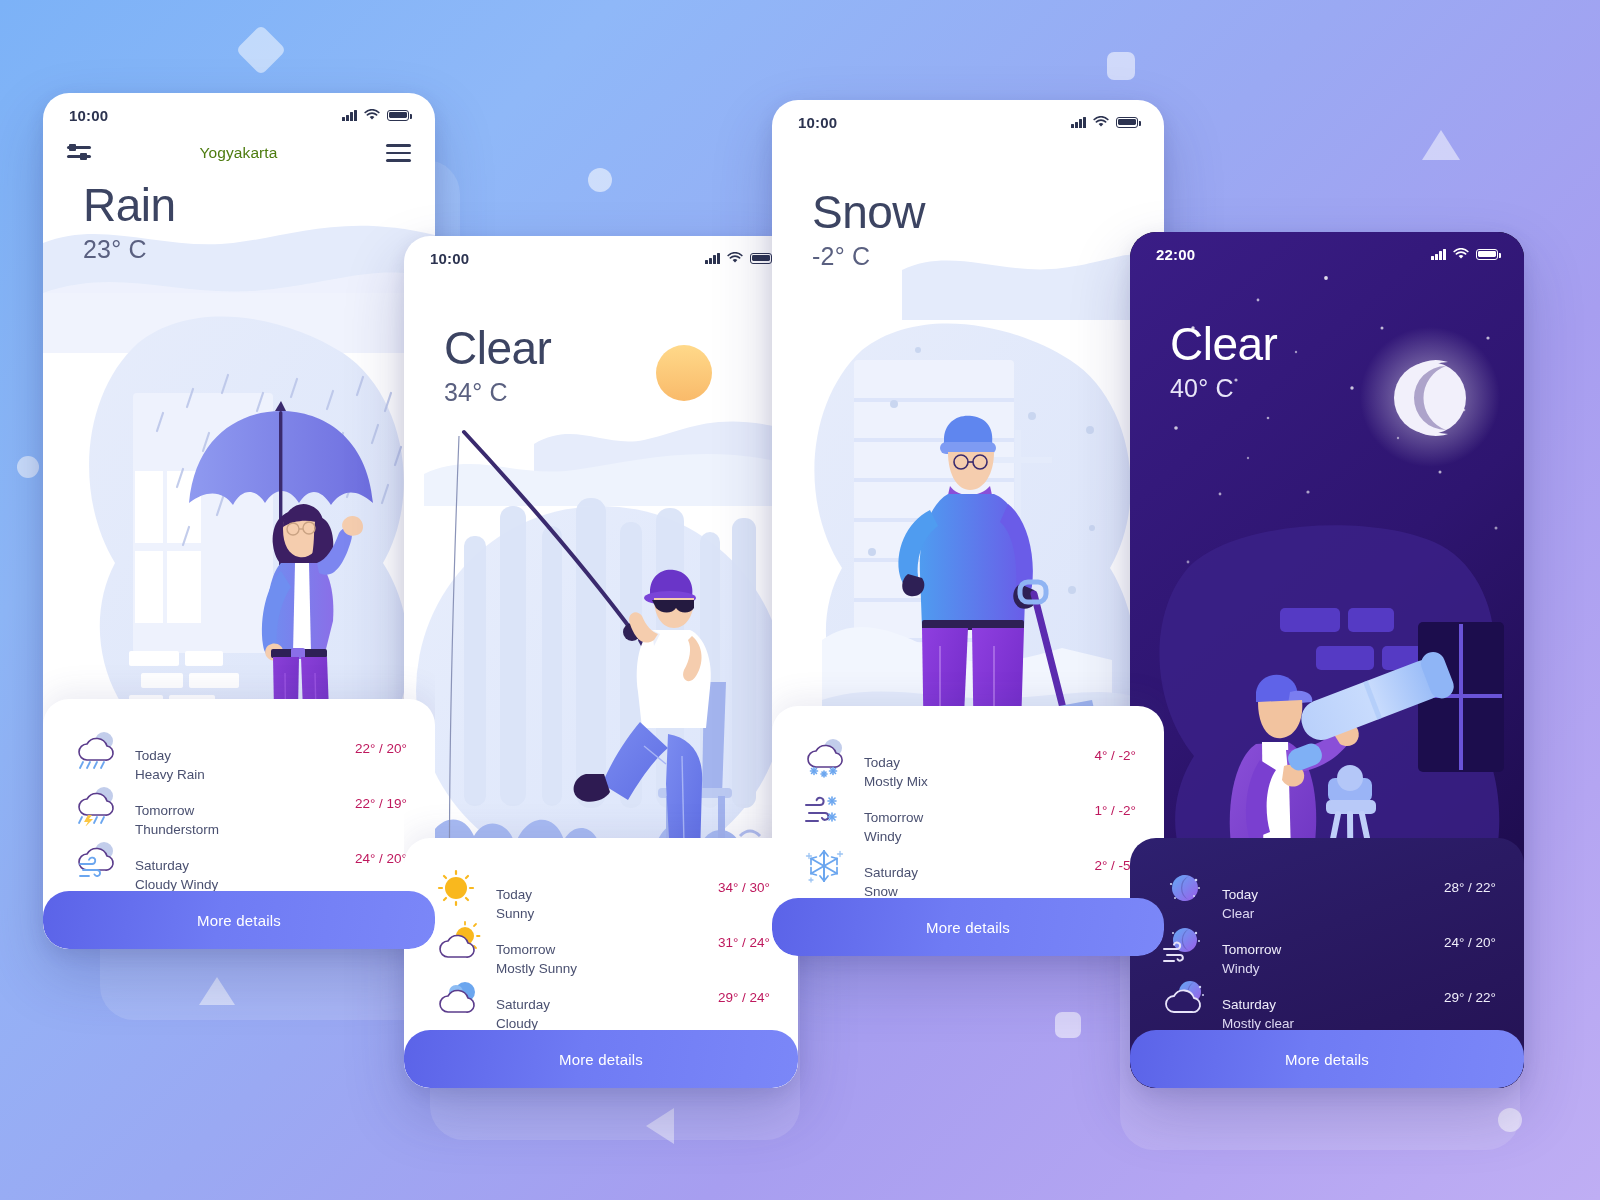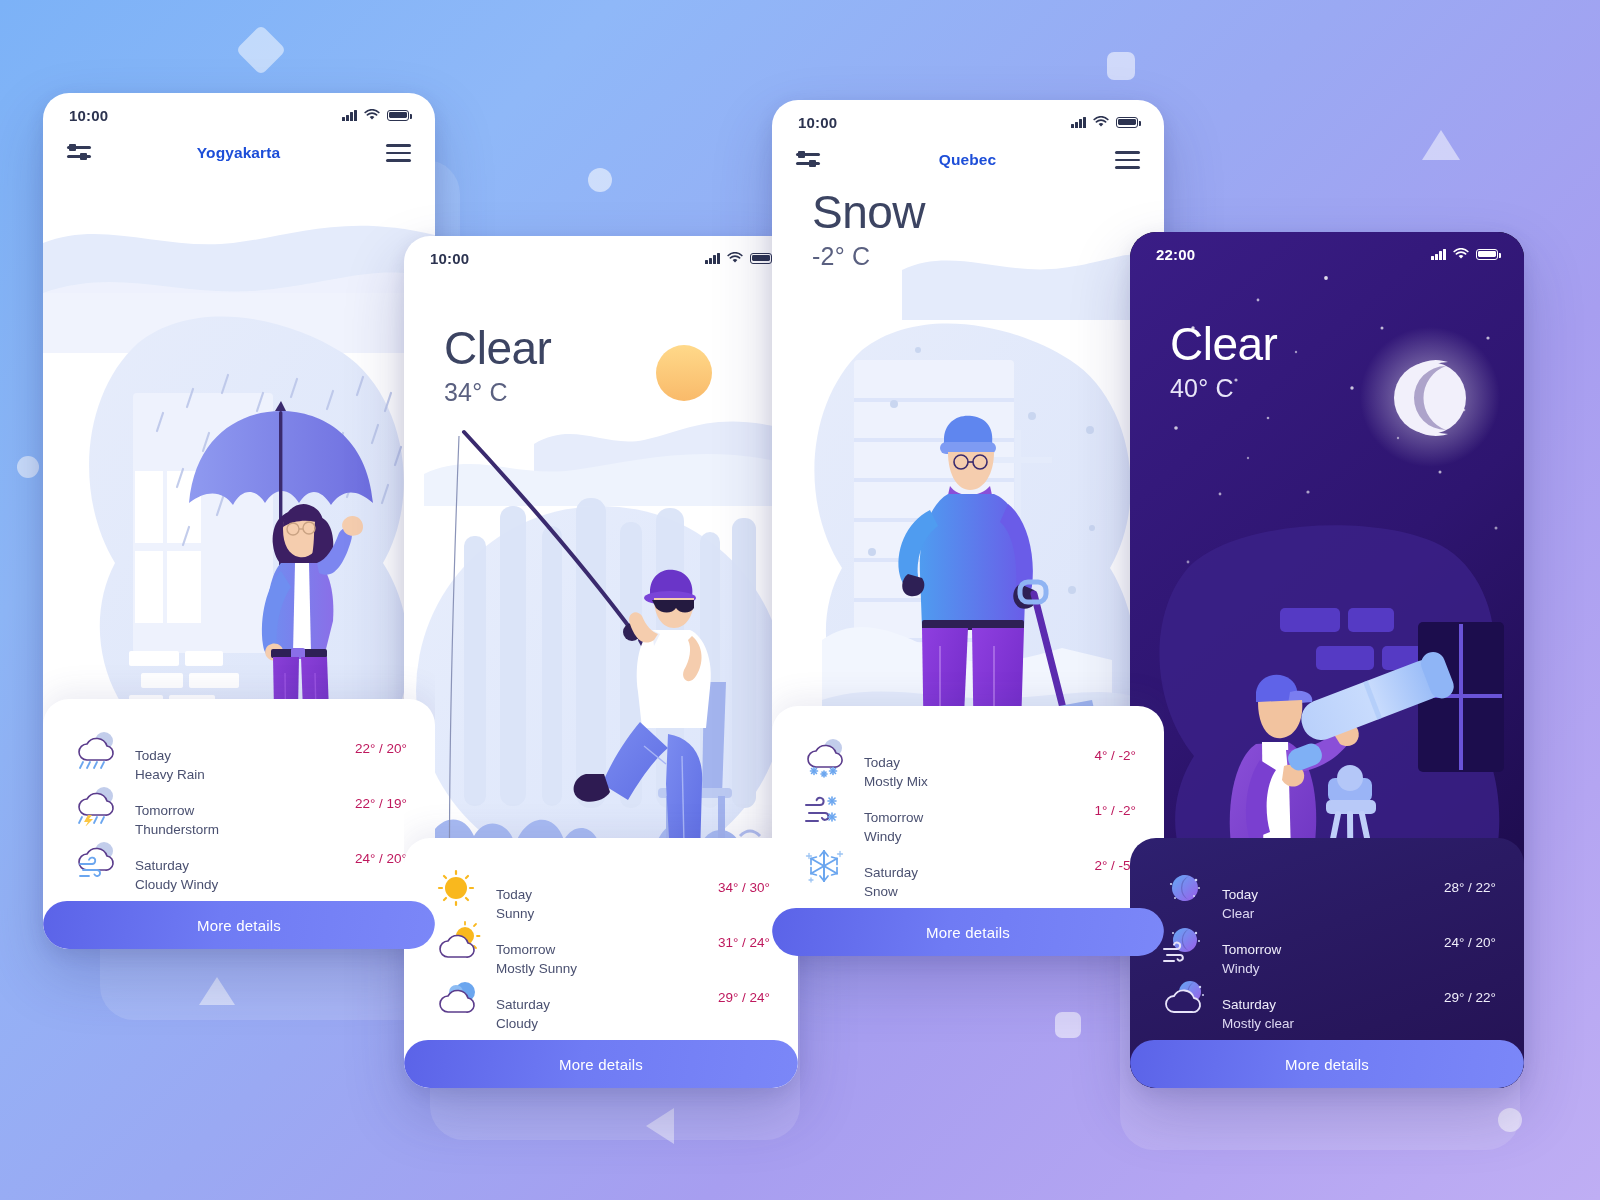--- a/index.html
+++ b/index.html
@@ -68,31 +68,31 @@
     z-index:6;
   }
   .frow { display:flex; align-items:center; height:55px; }
   .fic { width:50px; height:44px; position:relative; flex:0 0 50px; margin-right:14px; }
   .ftext { flex:1;margin-top:33px; }
   .fday { font-size:13.5px; line-height:1.32; }
   .fdesc{ font-size:13.5px; line-height:1.32; }
   .ftemp{ font-size:13.5px; white-space:nowrap; }
 
   .btn-more {
-    position:absolute; left:0; right:0; bottom:0; height:48px;
+    position:absolute; left:0; right:0; bottom:0; height:58px;
     display:flex; align-items:center; justify-content:center;
     color:#fff; font-size:15px; letter-spacing:.2px;
     border-radius:26px 26px 26px 26px;
     background:linear-gradient(100deg,#5b63e8 0%,#6f7bf4 45%,#7b87f8 100%);
     cursor:pointer; z-index:7;
   }
 
   
   .light .statusbar { color:#2c3350; }
-  .light .nav-title { color:#1d4ed8;font-weight:bold; }
+  .light .nav-title { color:#4d7c0f; }
   .light .icn-filter span, .light .icn-filter .knob, .light .icn-filter .knob2 { background:#333a57; }
   .light .icn-menu i { background:#333a57; }
   .light .hero-cond { color:#3c4462; }
   .light .hero-temp { color:#5a6080; }
   .light .sheet { background:#fff; box-shadow:0 -8px 30px rgba(70,70,140,.10); }
   .light .fday { color:#4a5070; }
   .light .fdesc{ color:#4a5070; }
   .light .ftemp{ color:#be185d; }
 
   
@@ -285,20 +285,24 @@
         <span class="knob2"></span>
       </span>
     <span class="nav-title">Yogyakarta</span>
     <span class="icn-menu">
         <i></i>
         <i></i>
         <i></i>
       </span>
   </div>
 
+  <div class="hero">
+    <div class="hero-cond">Rain</div>
+    <div class="hero-temp">23° C</div>
+  </div>
 
   <div class="sheet" style="height:250px;">
     <div class="frow">
       <span class="fic">
         <svg width="50" height="44" viewBox="0 0 50 44">
             <circle cx="33" cy="14" r="9" fill="#c2cdeb"></circle>
             <path d="M8 25a8 8 0 0 1 8-8 11 11 0 0 1 20 2 7 7 0 0 1-2 14H16a8 8 0 0 1-8-8Z" fill="#fff" stroke="#5b3c8c" stroke-width="1.6"></path>
             <g stroke="#6ba6ef" stroke-width="1.8" stroke-linecap="round">
               <line x1="12" y1="35" x2="9" y2="41"></line>
               <line x1="19" y1="35" x2="16" y2="41"></line>
@@ -619,34 +623,20 @@
           <path d="M8 10.6 5.6 8.1a3.4 3.4 0 0 1 4.8 0z" fill="currentColor"></path>
           <path d="M3.4 5.9a6.6 6.6 0 0 1 9.2 0" stroke="currentColor" stroke-width="1.7" fill="none" stroke-linecap="round"></path>
           <path d="M1.2 3.5a9.8 9.8 0 0 1 13.6 0" stroke="currentColor" stroke-width="1.7" fill="none" stroke-linecap="round"></path>
         </svg>
       <span class="batt">
           <i></i>
         </span>
     </span>
   </div>
 
-  <div class="navbar">
-    <span class="icn-filter">
-        <span></span>
-        <span></span>
-        <span class="knob"></span>
-        <span class="knob2"></span>
-      </span>
-    <span class="nav-title">Quebec</span>
-    <span class="icn-menu">
-        <i></i>
-        <i></i>
-        <i></i>
-      </span>
-  </div>
 
   <div class="hero">
     <div class="hero-cond">Snow</div>
     <div class="hero-temp">-2° C</div>
   </div>
 
   <div class="sheet" style="height:250px;">
     <div class="frow">
       <span class="fic">
         <svg width="50" height="44" viewBox="0 0 50 44">

